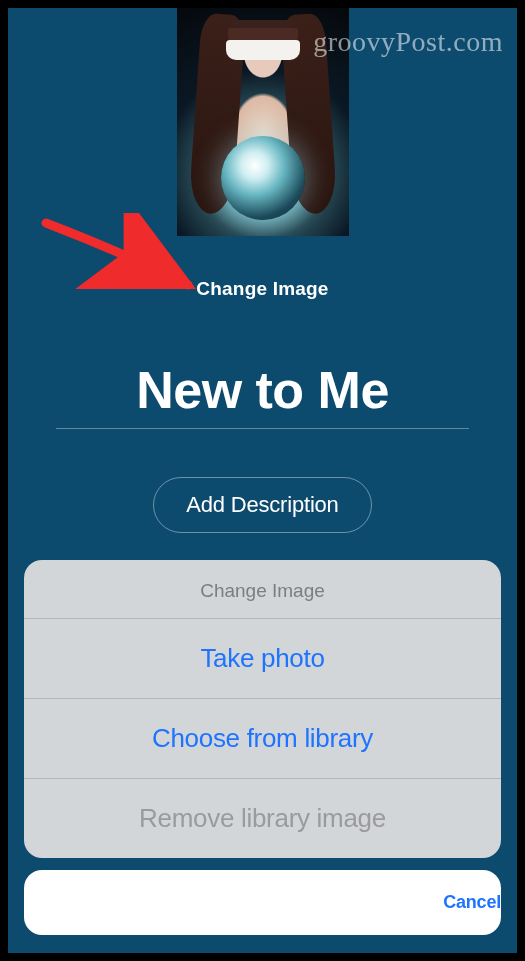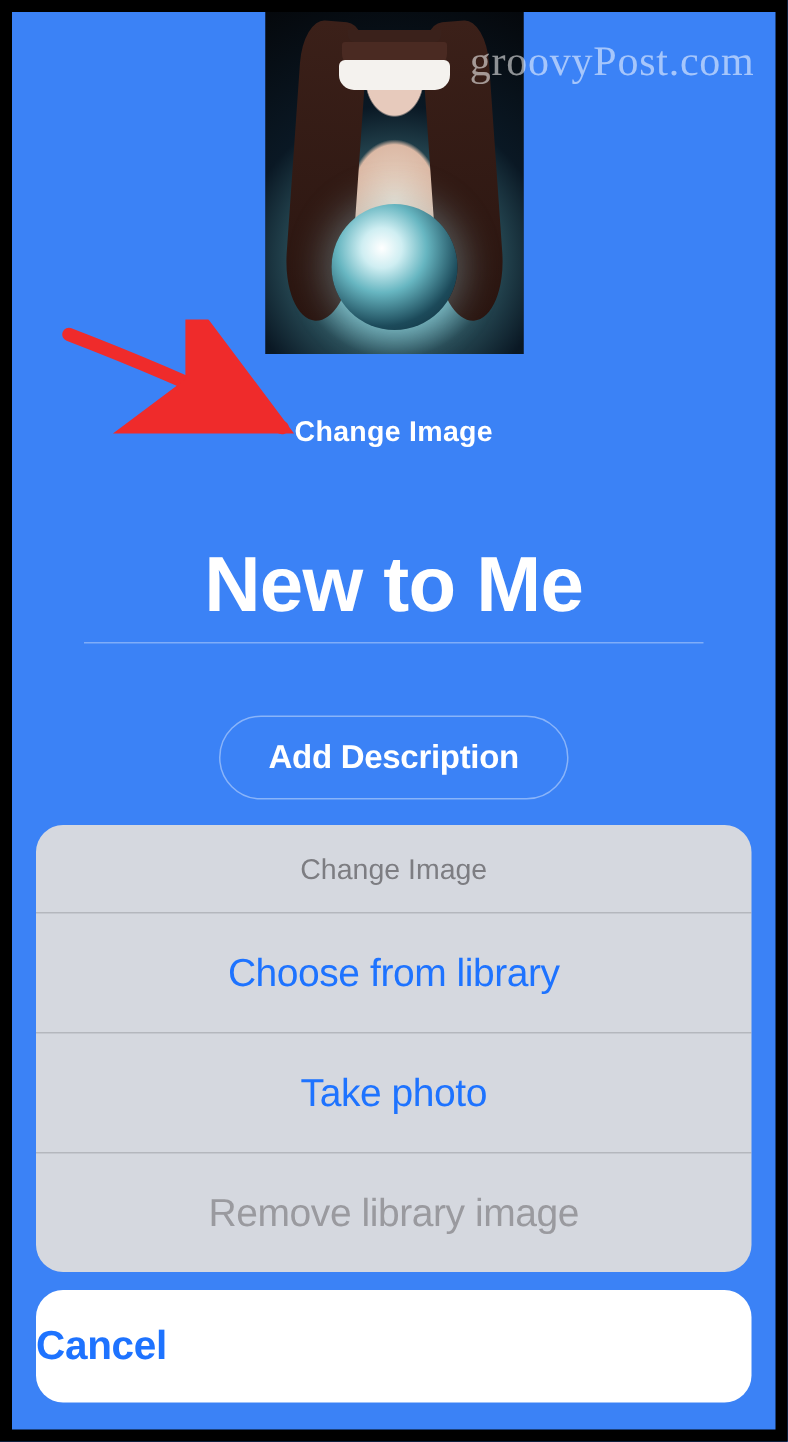--- a/index.html
+++ b/index.html
@@ -25,21 +25,21 @@
       color: rgba(255,255,255,0.55);
       font-family: "Times New Roman", Georgia, serif;
       font-size: 28px;
       letter-spacing: 0.5px;
       z-index: 50;
       pointer-events: none;
     }
     .content {
       position: absolute;
       top: 8px; left: 8px; right: 8px; bottom: 8px;
-      background: #3b82f6;
+      background: #0c4a6e;
     }
     .cover-wrap {
       display: flex;
       justify-content: center;
       padding-top: 0;
     }
     .cover {
       width: 172px;
       height: 228px;
       margin-top: 0;
@@ -118,21 +118,21 @@
       border-bottom: 1px solid rgba(255,255,255,0.35);
     }
     .desc-wrap {
       display: flex;
       justify-content: center;
       margin-top: 48px;
     }
     .desc-btn {
       color: #fff;
       font-size: 22px;
-      font-weight: 700;
+      font-weight: 400;
       padding: 14px 32px;
       border: 1px solid rgba(255,255,255,0.4);
       border-radius: 999px;
       background: transparent;
       letter-spacing: -0.2px;
     }
 
     
     .sheet-area {
       position: absolute;
@@ -164,23 +164,23 @@
       letter-spacing: -0.3px;
     }
     .sheet-item:last-child { border-bottom: none; }
     .sheet-item.disabled {
       color: #9a9a9f;
     }
     .cancel-btn {
       margin-top: 12px;
       background: #ffffff;
       border-radius: 18px;
-      text-align: left;
+      text-align: right;
       color: #1e73ff;
-      font-size: 27px;
+      font-size: 18px;
       font-weight: 700;
       padding: 22px 0;
       letter-spacing: -0.2px;
     }
   </style>
 </head>
 <body>
 
 <div class="frame"></div>
 
@@ -211,20 +211,20 @@
     <div class="title">New to Me</div>
   </div>
 
   <div class="desc-wrap">
     <div class="desc-btn">Add Description</div>
   </div>
 
   <div class="sheet-area">
     <div class="sheet">
       <div class="sheet-title">Change Image</div>
+      <div class="sheet-item">Take photo</div>
       <div class="sheet-item">Choose from library</div>
-      <div class="sheet-item">Take photo</div>
       <div class="sheet-item disabled">Remove library image</div>
     </div>
     <div class="cancel-btn">Cancel</div>
   </div>
 
 </div>
 
 </body></html>

